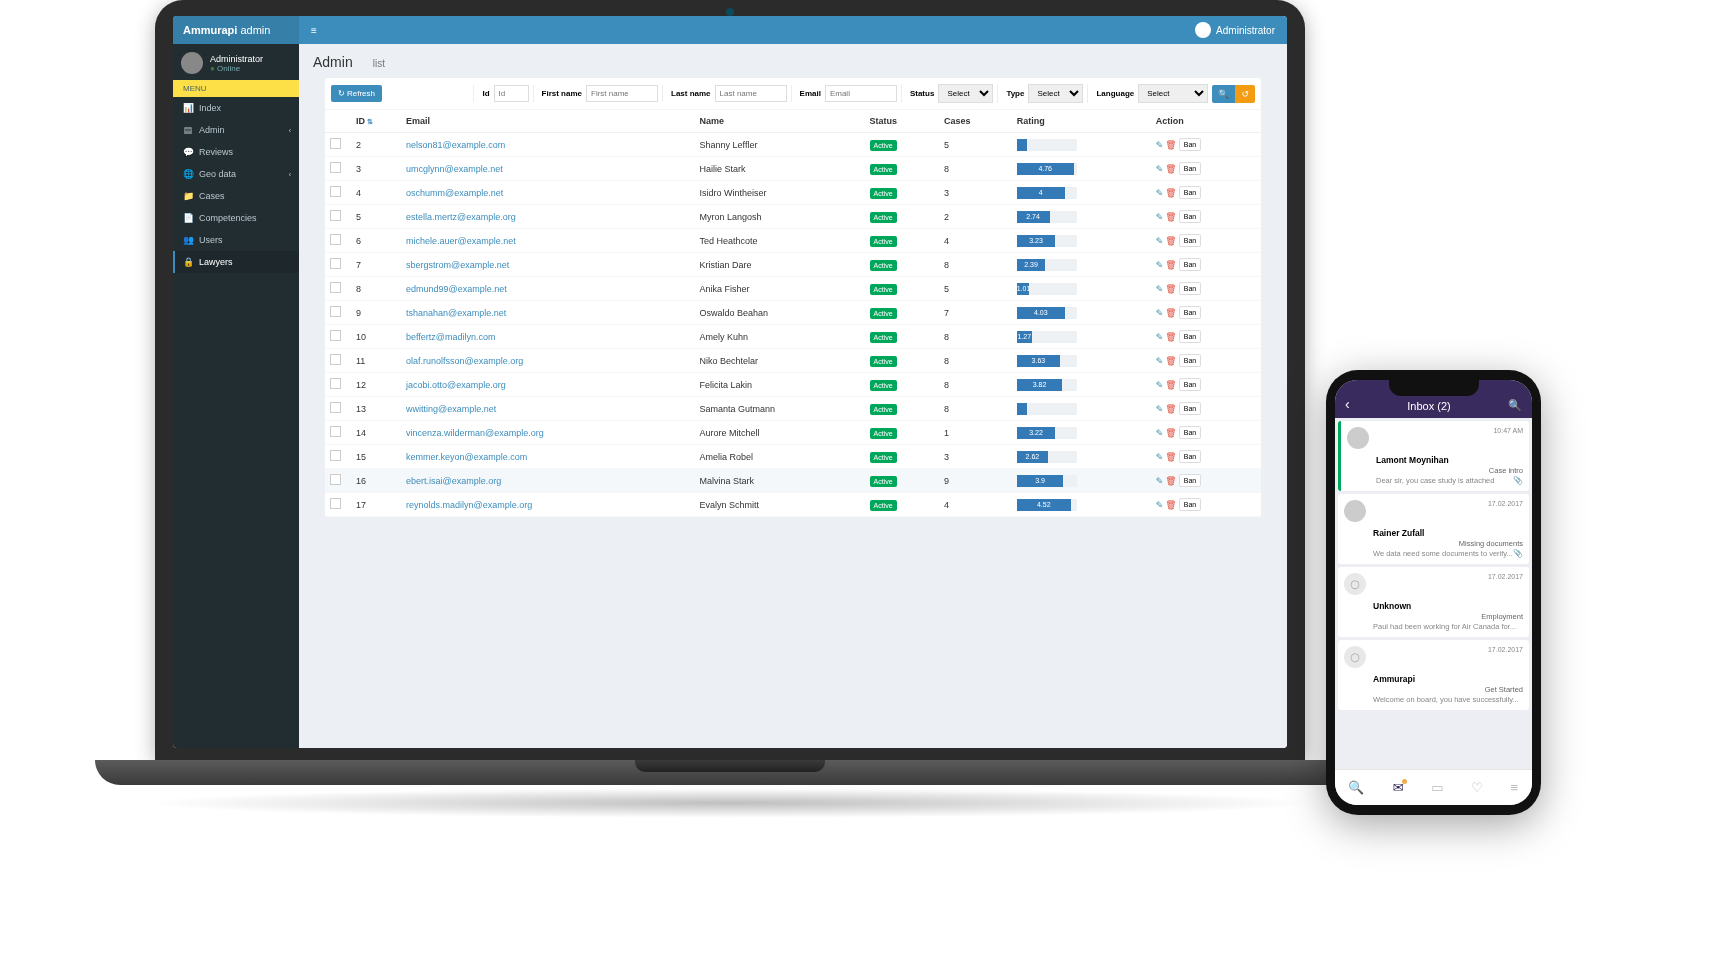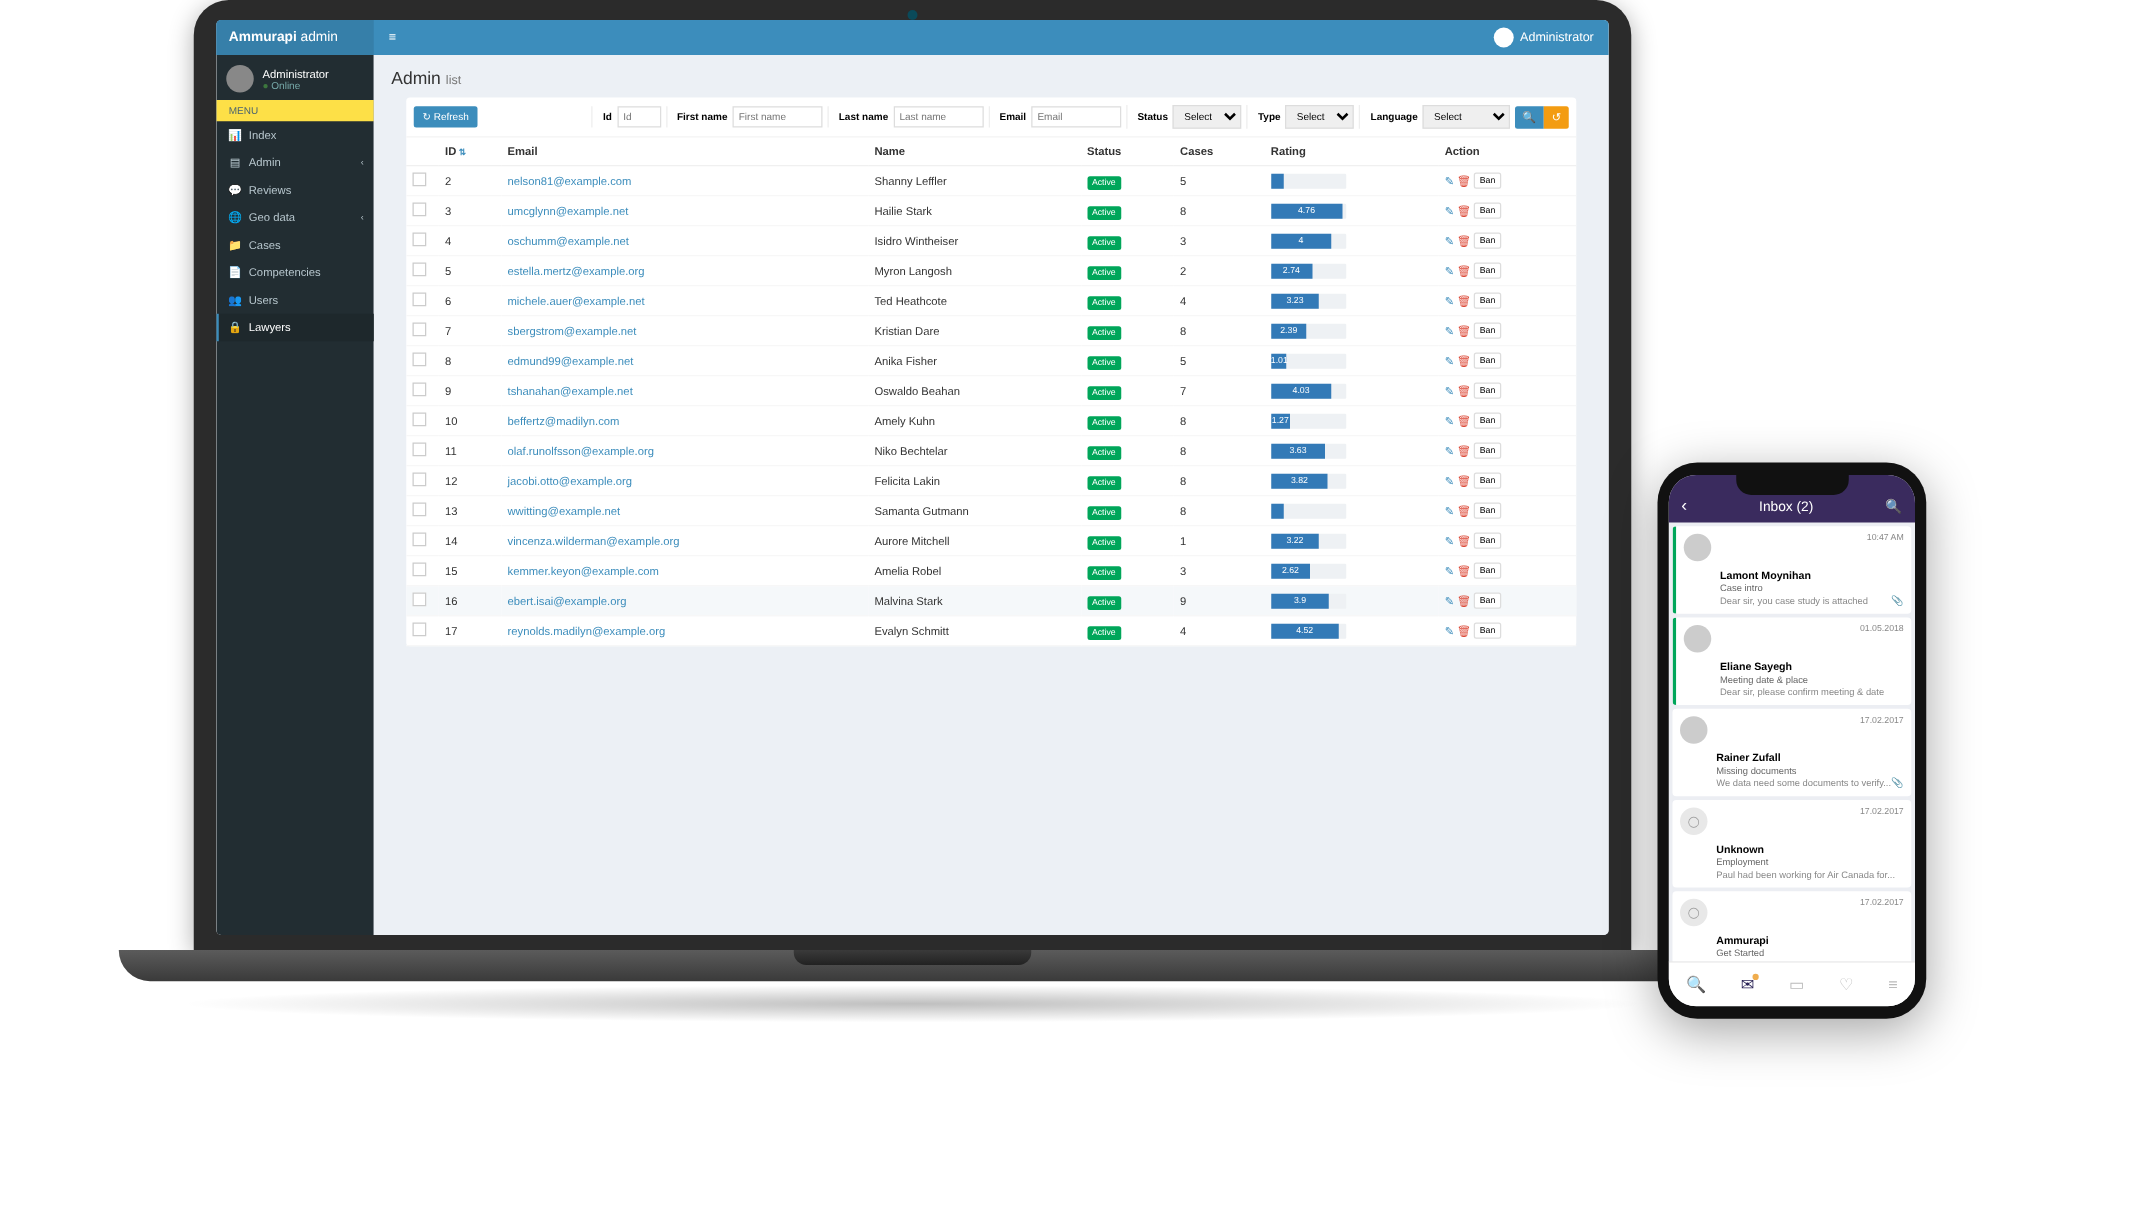--- a/index.html
+++ b/index.html
@@ -34,21 +34,21 @@
 .side-user .st:before { content:"● "; color:#3c763d; }
 .side-head { color:#4b646f; font-size:8px; padding:4px 10px; background:#fde047; text-transform:uppercase; }
 .side-item { display:flex; align-items:center; gap:6px; padding:6px 10px; font-size:9px; cursor:pointer; position:relative; }
 .side-item.active { background:#1e282c; color:#fff; border-left:2px solid #3c8dbc; padding-left:8px; }
 .side-item .chev { position:absolute; right:8px; font-size:7px; }
 .side-ico { width:10px; display:inline-block; text-align:center; }
 
 
 .main { flex:1; background:#ecf0f5; display:flex; flex-direction:column; }
 .page-head { padding:10px 14px 8px; font-size:14px; color:#333; }
-.page-head small { color:#777; font-size:10px; margin-left:4px; }
+.page-head small { color:#777; font-size:10px; margin-left:20px; }
 
 .panel { background:#fff; margin:0 26px 10px; border-radius:3px; }
 .filter-row { display:flex; align-items:center; padding:6px; gap:0; border-bottom:1px solid #f4f4f4; font-size:8px; flex-wrap:nowrap; }
 .btn-refresh { background:#3c8dbc; color:#fff; border:none; padding:4px 7px; border-radius:2px; cursor:pointer; font-size:8px; margin-right:auto; }
 .filter-group { display:flex; align-items:center; border-left:1px solid #eee; padding:0 4px; }
 .filter-group label { font-weight:bold; padding:0 4px; white-space:nowrap; }
 .filter-group input, .filter-group select { border:1px solid #ddd; padding:3px 4px; font-size:8px; width:55px; }
 .filter-group input.w { width:72px; }
 .btn-ico { border:none; padding:4px 6px; color:#fff; cursor:pointer; font-size:9px; }
 .btn-search { background:#3c8dbc; border-radius:2px 0 0 2px; }
@@ -75,21 +75,21 @@
 .notch { position:absolute; top:0; left:50%; transform:translateX(-50%); width:90px; height:16px; background:#111; border-radius:0 0 12px 12px; z-index:5; }
 .ph-head { background:#3a2b5e; color:#fff; height:38px; display:flex; align-items:flex-end; justify-content:space-between; padding:0 10px 6px; font-size:11px; }
 .ph-head .back { font-size:14px; }
 .ph-list { flex:1; overflow:hidden; }
 .msg { background:#fff; margin:3px 3px 0; border-radius:3px; padding:6px 6px 6px 6px; display:flex; gap:7px; position:relative; }
 .msg.accent { border-left:3px solid #00a65a; }
 .msg-av { width:22px; height:22px; border-radius:50%; background:#ccc; flex-shrink:0; }
 .msg-av.st { background:#e8e8e8; display:flex; align-items:center; justify-content:center; color:#999; }
 .msg-body { flex:1; min-width:0;margin-top:28px; }
 .msg-body .nm { font-weight:bold; font-size:8.5px; }
-.msg-body .sub { color:#666; font-size:7.5px; margin:1px 0; }
+.msg-body .sub { color:#666; font-size:7.5px; margin:1px 0;text-align:right; }
 .msg-body .prev { color:#888; font-size:7.5px; white-space:nowrap; overflow:hidden; text-overflow:ellipsis; }
 .msg .time { position:absolute; right:6px; top:6px; color:#888; font-size:7px; }
 .msg .attach { position:absolute; right:6px; bottom:6px; color:#aaa; font-size:8px; }
 .ph-tab { background:#fff; height:36px; display:flex; align-items:center; justify-content:space-around; color:#bbb; font-size:13px; border-top:1px solid #e5e5e5; }
 .ph-tab .on { color:#2b2356; position:relative; }
 .ph-tab .on:after { content:""; position:absolute; top:-1px; right:-3px; width:5px; height:5px; background:#f0ad4e; border-radius:50%; }
 
 
 .shadow { position:absolute; left:140px; top:788px; width:1180px; height:30px; background:radial-gradient(ellipse at center, rgba(0,0,0,.25), transparent 70%); }
 </style>
@@ -559,29 +559,20 @@
         <div class="msg accent">
           <div class="msg-av"></div>
           <div class="msg-body">
             <div class="nm">Lamont Moynihan</div>
             <div class="sub">Case intro</div>
             <div class="prev">Dear sir, you case study is attached</div>
           </div>
           <div class="time">10:47 AM</div>
           <div class="attach">📎</div>
         </div>
-        <div class="msg accent">
-          <div class="msg-av"></div>
-          <div class="msg-body">
-            <div class="nm">Eliane Sayegh</div>
-            <div class="sub">Meeting date &amp; place</div>
-            <div class="prev">Dear sir, please confirm meeting &amp; date</div>
-          </div>
-          <div class="time">01.05.2018</div>
-        </div>
         <div class="msg">
           <div class="msg-av"></div>
           <div class="msg-body">
             <div class="nm">Rainer Zufall</div>
             <div class="sub">Missing documents</div>
             <div class="prev">We data need some documents to verify...</div>
           </div>
           <div class="time">17.02.2017</div>
           <div class="attach">📎</div>
         </div>

